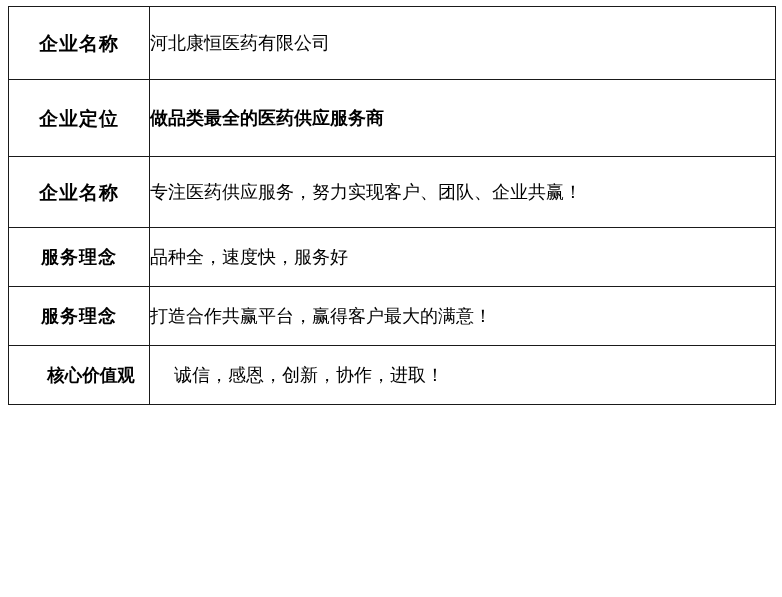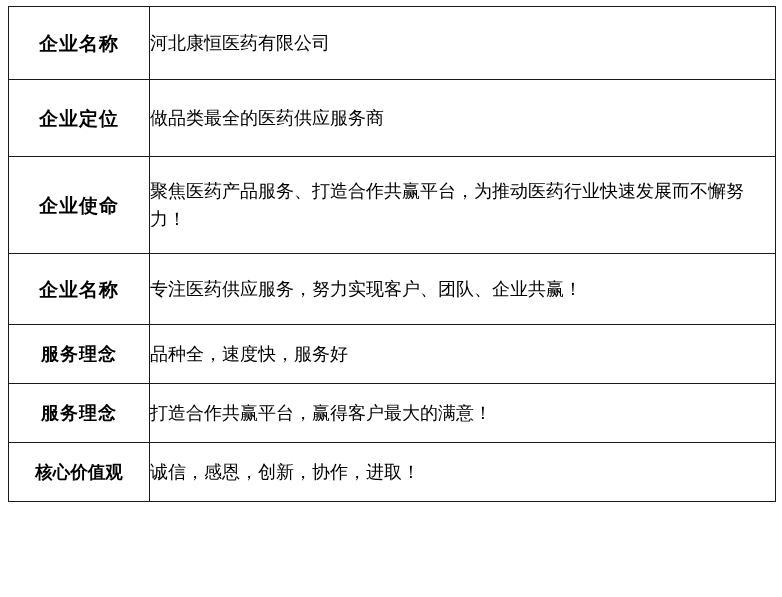--- a/index.html
+++ b/index.html
@@ -43,32 +43,32 @@
     line-height: 1.3;
     padding: 6px 4px;
   }
   td.value-cell {
     padding: 8px 14px 8px 14px;
     font-size: 18px;
     line-height: 1.55;
     text-align: left;
   }
   td.value-cell.bold {
-    font-weight: normal;
+    font-weight: bold;
     font-size: 18px;
   }
   
   tr.r0 td { height: 72px; }
   tr.r1 td { height: 76px; }
   tr.r2 td { height: 96px; }
   tr.r3 td { height: 70px; }
   tr.r4 td { height: 66px; }
   tr.r5 td { height: 58px; }
   tr.r6 td { height: 58px; }
-  tr.r7 td { height: 58px; }
+  tr.r7 td { height: 58px; padding-left: 24px; }
   tr.r0 td.label-cell, tr.r1 td.label-cell, tr.r2 td.label-cell,
   tr.r3 td.label-cell, tr.r4 td.label-cell {
     font-size: 19px;
   }
   tr.r5 td.label-cell, tr.r6 td.label-cell, tr.r7 td.label-cell {
     font-size: 18px;
   }
   tr.r7 td.label-cell {
     font-size: 17.5px;
     letter-spacing: 0px;
@@ -81,24 +81,20 @@
   <table class="info-table">
     <tbody>
       <tr class="r0">
         <td class="label-cell">企业名称</td>
         <td class="value-cell">河北康恒医药有限公司</td>
       </tr>
       <tr class="r1">
         <td class="label-cell">企业定位</td>
         <td class="value-cell bold">做品类最全的医药供应服务商</td>
       </tr>
-      <tr class="r2">
-        <td class="label-cell">企业使命</td>
-        <td class="value-cell">聚焦医药产品服务、打造合作共赢平台，为推动医药行业快速发展而不懈努力！</td>
-      </tr>
       <tr class="r3">
         <td class="label-cell">企业名称</td>
         <td class="value-cell">专注医药供应服务，努力实现客户、团队、企业共赢！</td>
       </tr>
       <tr class="r5">
         <td class="label-cell">服务理念</td>
         <td class="value-cell">品种全，速度快，服务好</td>
       </tr>
       <tr class="r6">
         <td class="label-cell">服务理念</td>

